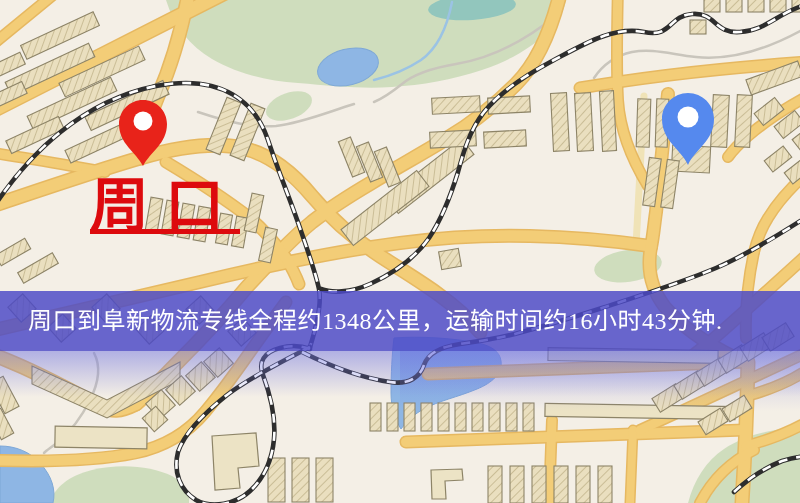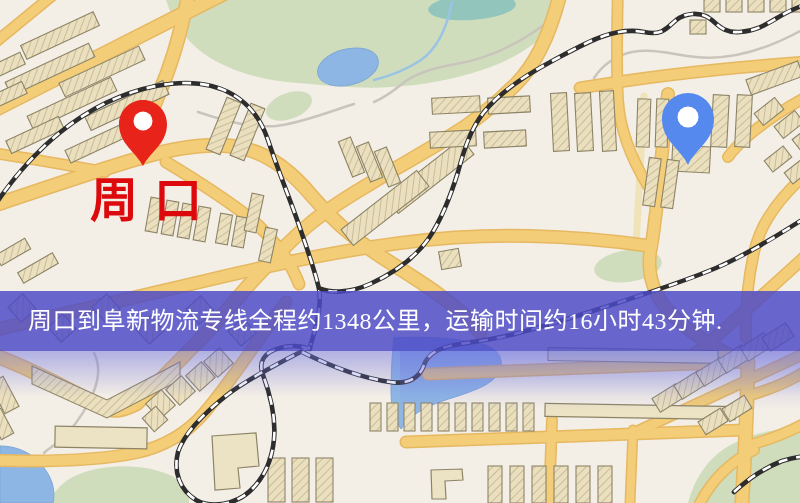--- a/index.html
+++ b/index.html
@@ -12,21 +12,21 @@
   .rw-c{fill:none;stroke:#2d2d2d;stroke-width:4.6;stroke-linecap:round}
   .rw-d{fill:none;stroke:#ffffff;stroke-width:2.6;stroke-dasharray:9 9}
   .b{fill:url(#hatch);stroke:#8d8468;stroke-width:1.1}
   .b2{fill:#ece3c6;stroke:#8d8468;stroke-width:1.2}
   .park{fill:#cfddbe;stroke:none}
   .water{fill:#8fb6e3;stroke:#7fa8d6;stroke-width:1}
   .gpath{fill:none;stroke:#c9c5bc;stroke-width:2.5;stroke-linecap:round}
   .stream{fill:none;stroke:#9cc3e3;stroke-width:2.5;stroke-linecap:round}
 
   .city-label{position:absolute;font-family:"Liberation Serif",serif;font-weight:bold;
-              font-size:48px;line-height:1;white-space:nowrap;}
+              font-size:59px;line-height:1;white-space:nowrap;text-decoration:underline;}
   #origin-label{left:90px;top:177px;letter-spacing:16px;color:#dd0a0d;}
   #dest-label{left:641px;top:175px;letter-spacing:14px;color:#2b43e0;}
 
   .pin{position:absolute;}
   #origin-pin{left:113px;top:94px;}
   #dest-pin{left:656px;top:89px;}
 
   #banner{position:absolute;left:0;right:0;top:291px;height:60px;
           background:rgba(76,74,199,.84);}
   #banner-text{position:absolute;left:28px;top:0;height:76px;line-height:60px;

